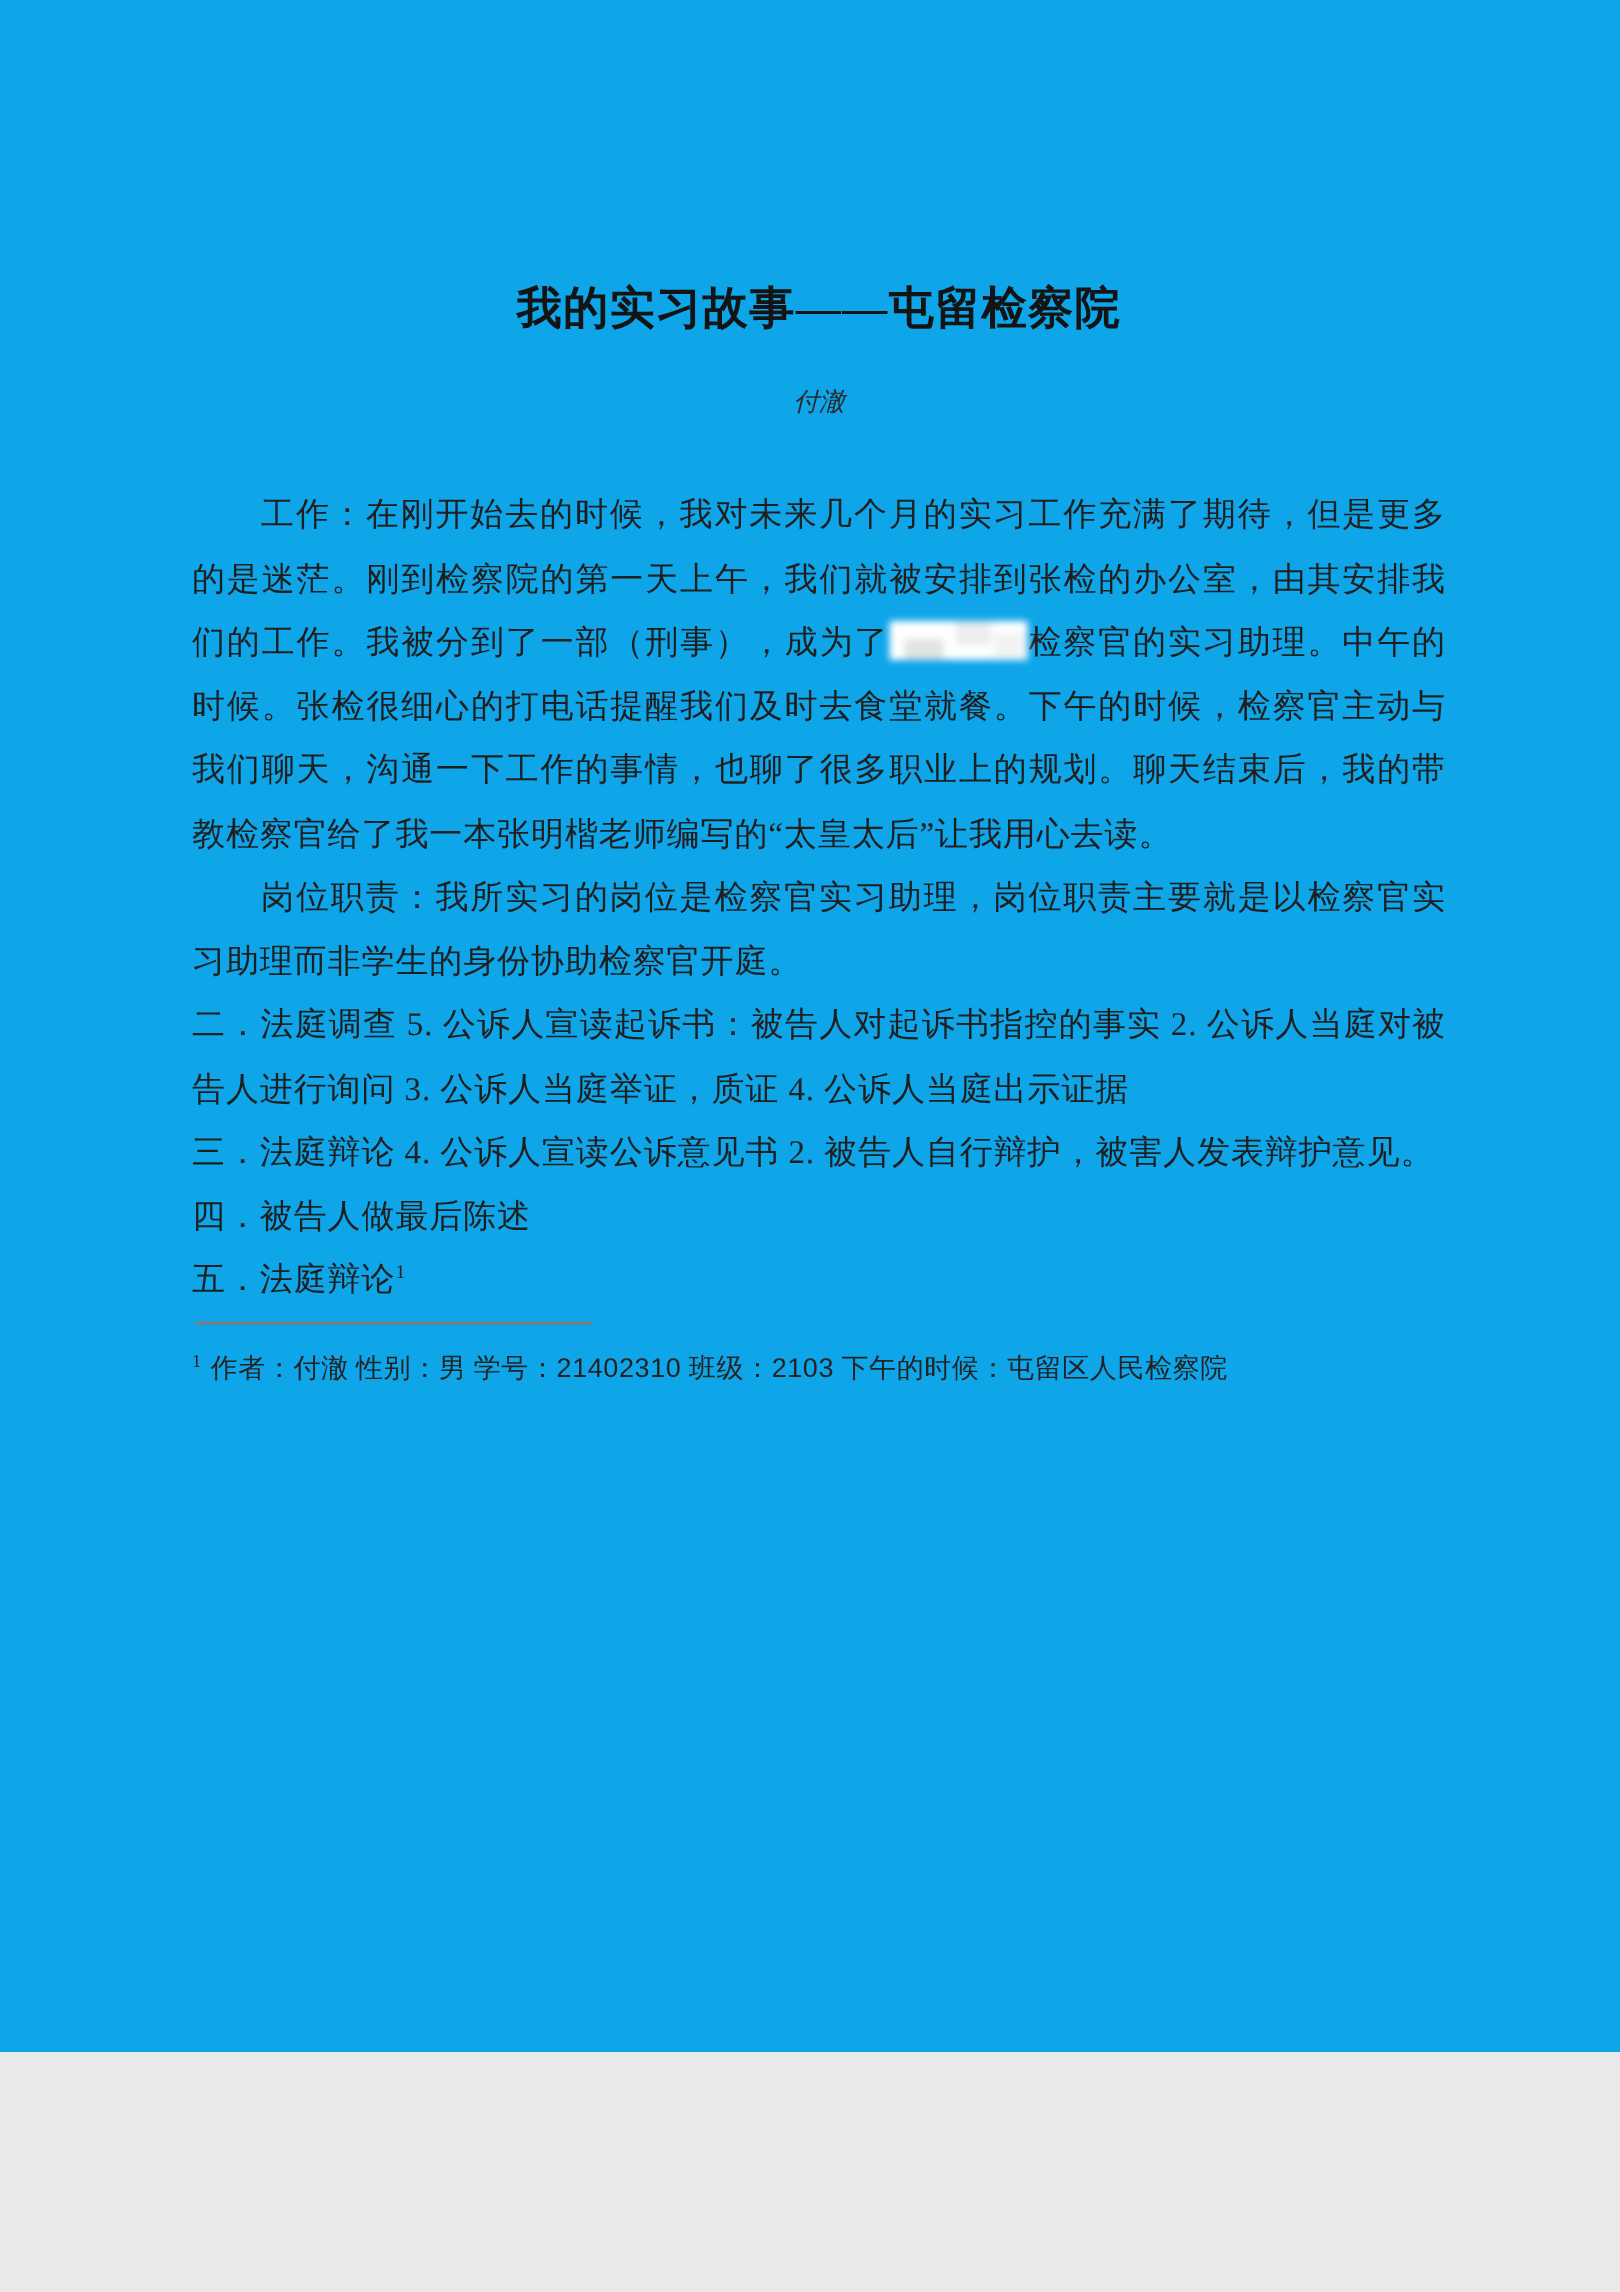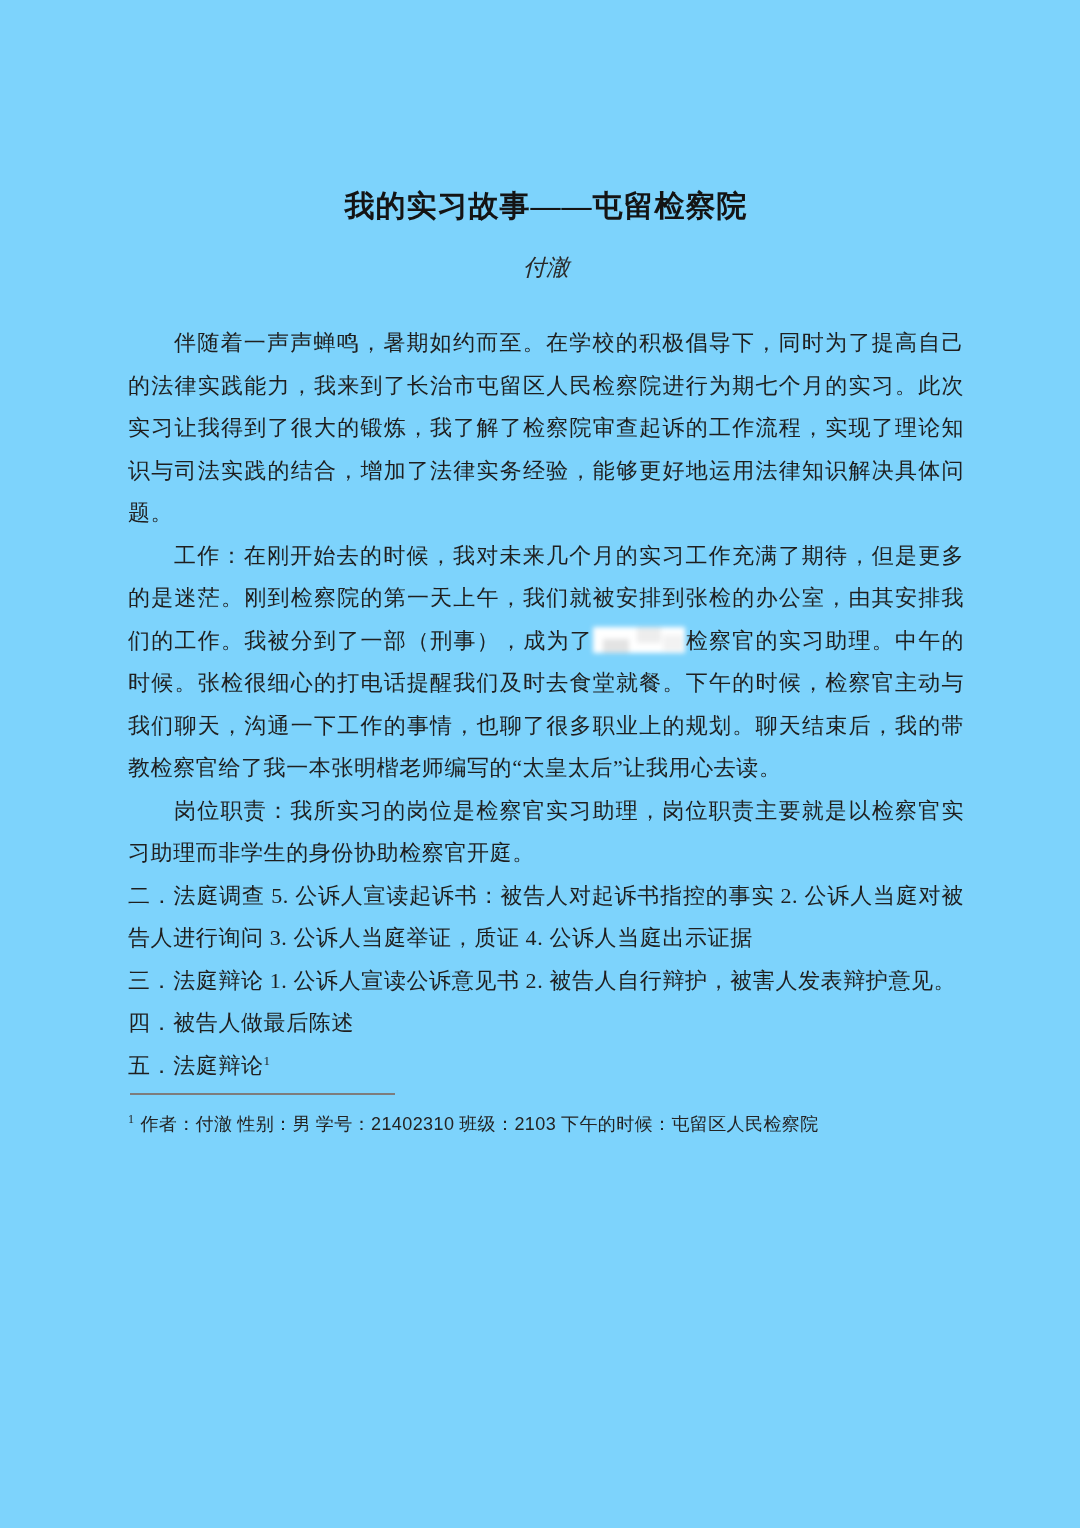--- a/index.html
+++ b/index.html
@@ -1,39 +1,39 @@
 <!DOCTYPE html>
 <html><head>
 <meta charset="utf-8">
 <style>
   * { box-sizing: border-box; }
   html, body { margin: 0; padding: 0; background: #e9e9e9; }
   .page {
     position: relative;
     width: 1080px;
-    height: 1528px;
+    height: 1368px;
     margin: 0 auto;
-    background: #7dd3fc;
+    background: #0ea5e9;
     color: #1f1f1f;
     font-family: "Liberation Serif", "DejaVu Serif", serif;
     padding: 186px 116px 0 128px;
     overflow: hidden;
   }
   .doc-title {
     margin: 0 0 26px 0;
     font-size: 30px;
     line-height: 40px;
     font-weight: 700;
     text-align: center;
     letter-spacing: 1px;
     color: #141414;
   }
   .doc-author {
     margin: 0 0 38px 0;
-    font-size: 23px;
+    font-size: 17px;
     line-height: 32px;
     text-align: center;
     font-style: italic;
     color: #2a2a2a;
   }
   .bodytext p {
     margin: 0;
     font-size: 22px;
     line-height: 42.5px;
     text-align: justify;
@@ -85,31 +85,30 @@
 <body>
 
 <div class="page">
 
   <h1 class="doc-title">我的实习故事——屯留检察院</h1>
 
   <div class="doc-author">付澈</div>
 
   <div class="bodytext">
 
-    <p class="indent">伴随着一声声蝉鸣，暑期如约而至。在学校的积极倡导下，同时为了提高自己的法律实践能力，我来到了长治市屯留区人民检察院进行为期七个月的实习。此次实习让我得到了很大的锻炼，我了解了检察院审查起诉的工作流程，实现了理论知识与司法实践的结合，增加了法律实务经验，能够更好地运用法律知识解决具体问题。</p>
 
     <p class="indent"><span>工作：在刚开始去的时候，我对未来几个月的实习工作充满了期待，但是更多的是迷茫。刚到检察院的第一天上午，我们就被安排到张检的办公室，由其安排我们的工作。我被分到了一部（刑事），成为了</span><span class="redaction"></span><span>检察官的实习助理。中午的时候。张检很细心的打电话提醒我们及时去食堂就餐。下午的时候，检察官主动与我们聊天，沟通一下工作的事情，也聊了很多职业上的规划。聊天结束后，我的带教检察官给了我一本张明楷老师编写的“太皇太后”让我用心去读。</span></p>
 
     <p class="indent">岗位职责：我所实习的岗位是检察官实习助理，岗位职责主要就是以检察官实习助理而非学生的身份协助检察官开庭。</p>
 
 
 
     <p>二．法庭调查 5. 公诉人宣读起诉书：被告人对起诉书指控的事实 2. 公诉人当庭对被告人进行询问 3. 公诉人当庭举证，质证 4. 公诉人当庭出示证据</p>
 
-    <p>三．法庭辩论 1. 公诉人宣读公诉意见书 2. 被告人自行辩护，被害人发表辩护意见。</p>
+    <p>三．法庭辩论 4. 公诉人宣读公诉意见书 2. 被告人自行辩护，被害人发表辩护意见。</p>
 
     <p>四．被告人做最后陈述</p>
 
     <p><span>五．法庭辩论</span><sup class="fnref">1</sup></p>
 
   </div>
 
   <hr class="footnote-sep">
 
   <div class="footnote"><span class="fn-marker">1</span><span>作者：付澈 性别：男 学号：</span><span class="fn-num">21402310</span><span> 班级：</span><span class="fn-num">2103</span><span> 下午的时候：屯留区人民检察院</span></div>

